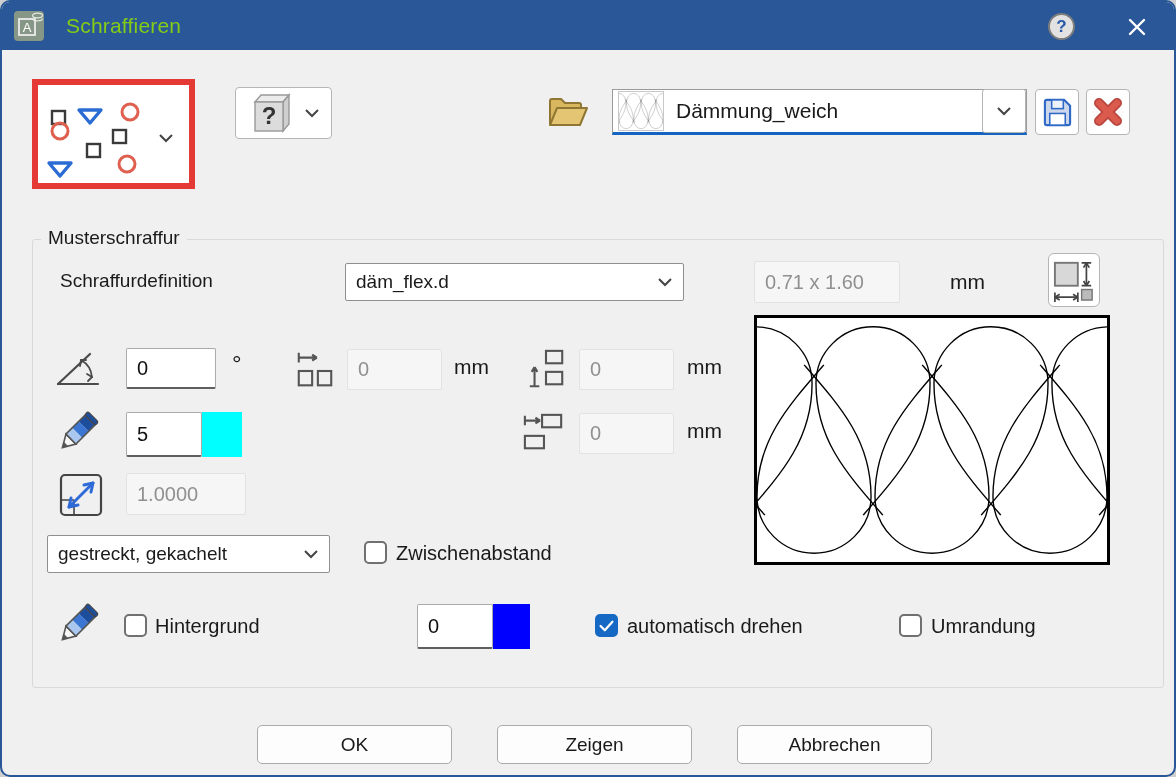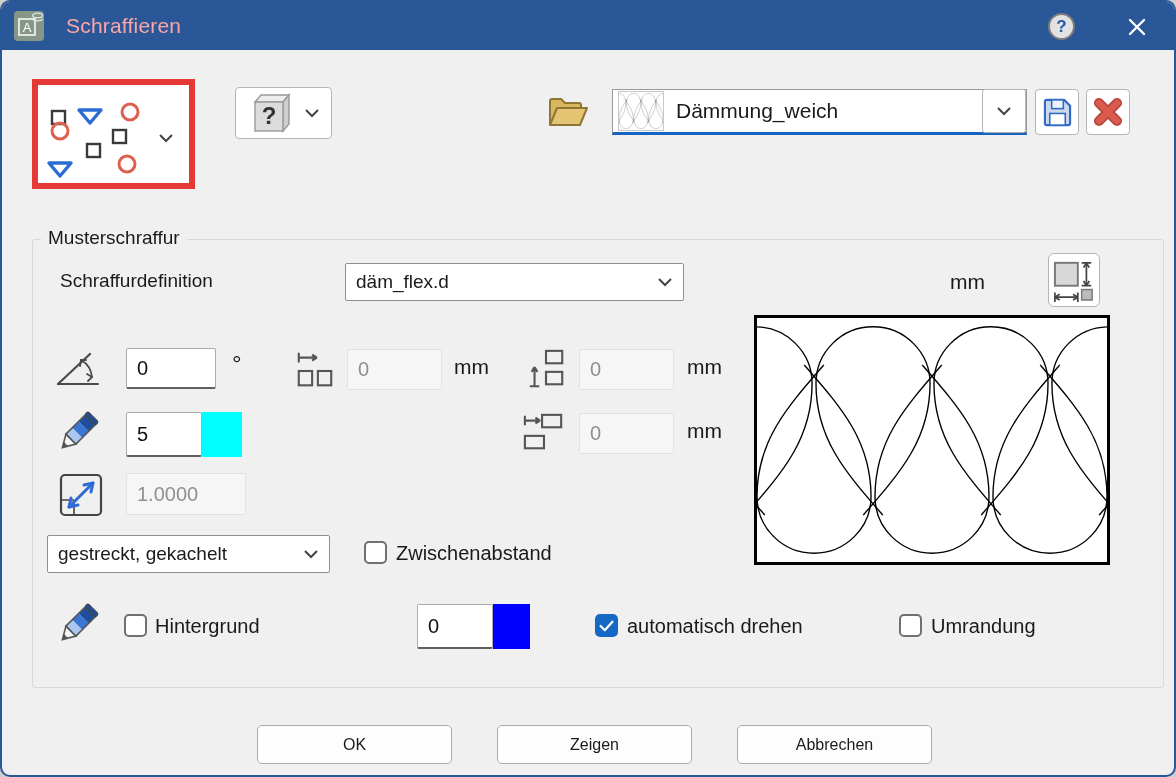--- a/index.html
+++ b/index.html
@@ -6,21 +6,21 @@
   html,body { background:#cfcfcf; font-family:"Liberation Sans", sans-serif; }
   #dialog{
     position:relative; width:1176px; height:777px; background:#f0f0f0;
     border:2px solid #2a5798; border-radius:10px; overflow:hidden;
     color:#1a1a1a;
   }
   
   .titlebar{ position:absolute; left:0; top:0; width:100%; height:48px; background:#2a5798;
     display:flex; align-items:center; }
   .titlebar .app-ico{ margin-left:11px; }
-  .titlebar .t-title{ color:#fca5a5; font-size:21px; margin-left:21px; letter-spacing:.2px;text-align:center;}
+  .titlebar .t-title{ color:#84cc16; font-size:21px; margin-left:21px; letter-spacing:.2px;text-align:center;}
   .help-btn{ position:absolute; left:1046px; top:11px; width:27px; height:27px; border-radius:50%;
     background:#e2e2e2; border:2px solid #7d7d7d; display:flex; align-items:center; justify-content:center;
     font-weight:bold; color:#2458a8; font-size:17px; cursor:pointer;}
   .close-btn{ position:absolute; left:1120px; top:10px; width:30px; height:30px; display:flex;
     align-items:center; justify-content:center; cursor:pointer;}
   
   .btnbox{ position:absolute; background:#fff; border:1px solid #b5b5b5; border-radius:4px;
     display:flex; align-items:center; justify-content:center; cursor:pointer;}
   .txt{ position:absolute; font-size:19px; white-space:nowrap;}
   .input{ position:absolute; font-size:20px; font-family:"Liberation Sans",sans-serif;
@@ -32,21 +32,21 @@
   .combo .cv{ padding-left:10px; flex:1;}
   .combo .chev{ margin-right:10px; }
   .checkbox{ position:absolute; width:23px; height:23px; border:2px solid #707070; border-radius:5px;
     background:#fff; cursor:pointer;}
   .checkbox.checked{ background:#1568c4; border-color:#1568c4; display:flex; align-items:center; justify-content:center;}
   .swatch{ position:absolute; cursor:pointer; border:1px solid #9a9a9a;}
   .groupbox{ position:absolute; left:30px; top:237px; width:1132px; height:449px;
     border:1px solid #d9d9d9; border-radius:3px;}
   .grouplabel{ position:absolute; left:8px; top:-13px; background:#f0f0f0; padding:0 7px; font-size:19px;}
   .dlgbtn{ position:absolute; top:723px; width:195px; height:39px; background:#fdfdfd;
-    border:1px solid #ababab; border-radius:5px; font-size:16px; font-family:"Liberation Sans",sans-serif;
+    border:1px solid #ababab; border-radius:5px; font-size:19px; font-family:"Liberation Sans",sans-serif;
     color:#1a1a1a; cursor:pointer;}
   .preview{ position:absolute; left:752px; top:313px; width:356px; height:250px; background:#fff;
     border:3px solid #000;}
   .red-annot{ position:absolute; left:30px; top:77px; width:163px; height:110px;
     border:6px solid #e53935; pointer-events:none; z-index:5;}
   .pattern-drop{ position:absolute; left:36px; top:83px; width:151px; height:98px; background:#fff; cursor:pointer;}
   .maincombo{ position:absolute; left:610px; top:87px; width:415px; height:46px; background:#fff;
     border:1px solid #9a9a9a; border-bottom:3px solid #1565c0; display:flex; align-items:center; cursor:pointer;}
   .maincombo .thumb{ margin-left:5px; border:1px solid #c8c8c8; width:46px; height:40px; background:#fff;}
   .maincombo .name{ font-size:21px; margin-left:12px; flex:1;}
@@ -179,20 +179,21 @@
     <div class="grouplabel">Musterschraffur</div>
   </div>
 
   <div class="txt" style="left:58px; top:268px;text-align:right;">Schraffurdefinition</div>
   <div class="combo" style="left:343px; top:261px; width:339px; height:38px;">
     <div class="cv">däm_flex.d</div>
     <svg class="chev" width="16" height="10">
         <use href="#chev"></use>
       </svg>
   </div>
+  <input class="input dis" style="left: 752px; top: 259px; width: 146px; height: 42px;" readonly="" value="0.71 x 1.60">
   <div class="txt" style="left:948px; top:268px; font-size:21px;">mm</div>
   <div class="btnbox" style="left:1046px; top:251px; width:52px; height:54px; border-radius:6px;">
     <svg width="42" height="46" viewBox="0 0 44 46">
       <rect x="2" y="5" width="24" height="24" fill="#d8d8d8" stroke="#777" stroke-width="2"></rect>
       <g stroke="#444" stroke-width="1.8" fill="none">
         <path d="M30 5 H40 M30 29 H40 M35 5 V29"></path>
         <path d="M35 5 L32 10 M35 5 L38 10 M35 29 L32 24 M35 29 L38 24"></path>
         <path d="M2 36 V46 M26 36 V46 M2 41 H26"></path>
         <path d="M2 41 L7 38 M2 41 L7 44 M26 41 L21 38 M26 41 L21 44"></path>
       </g>

